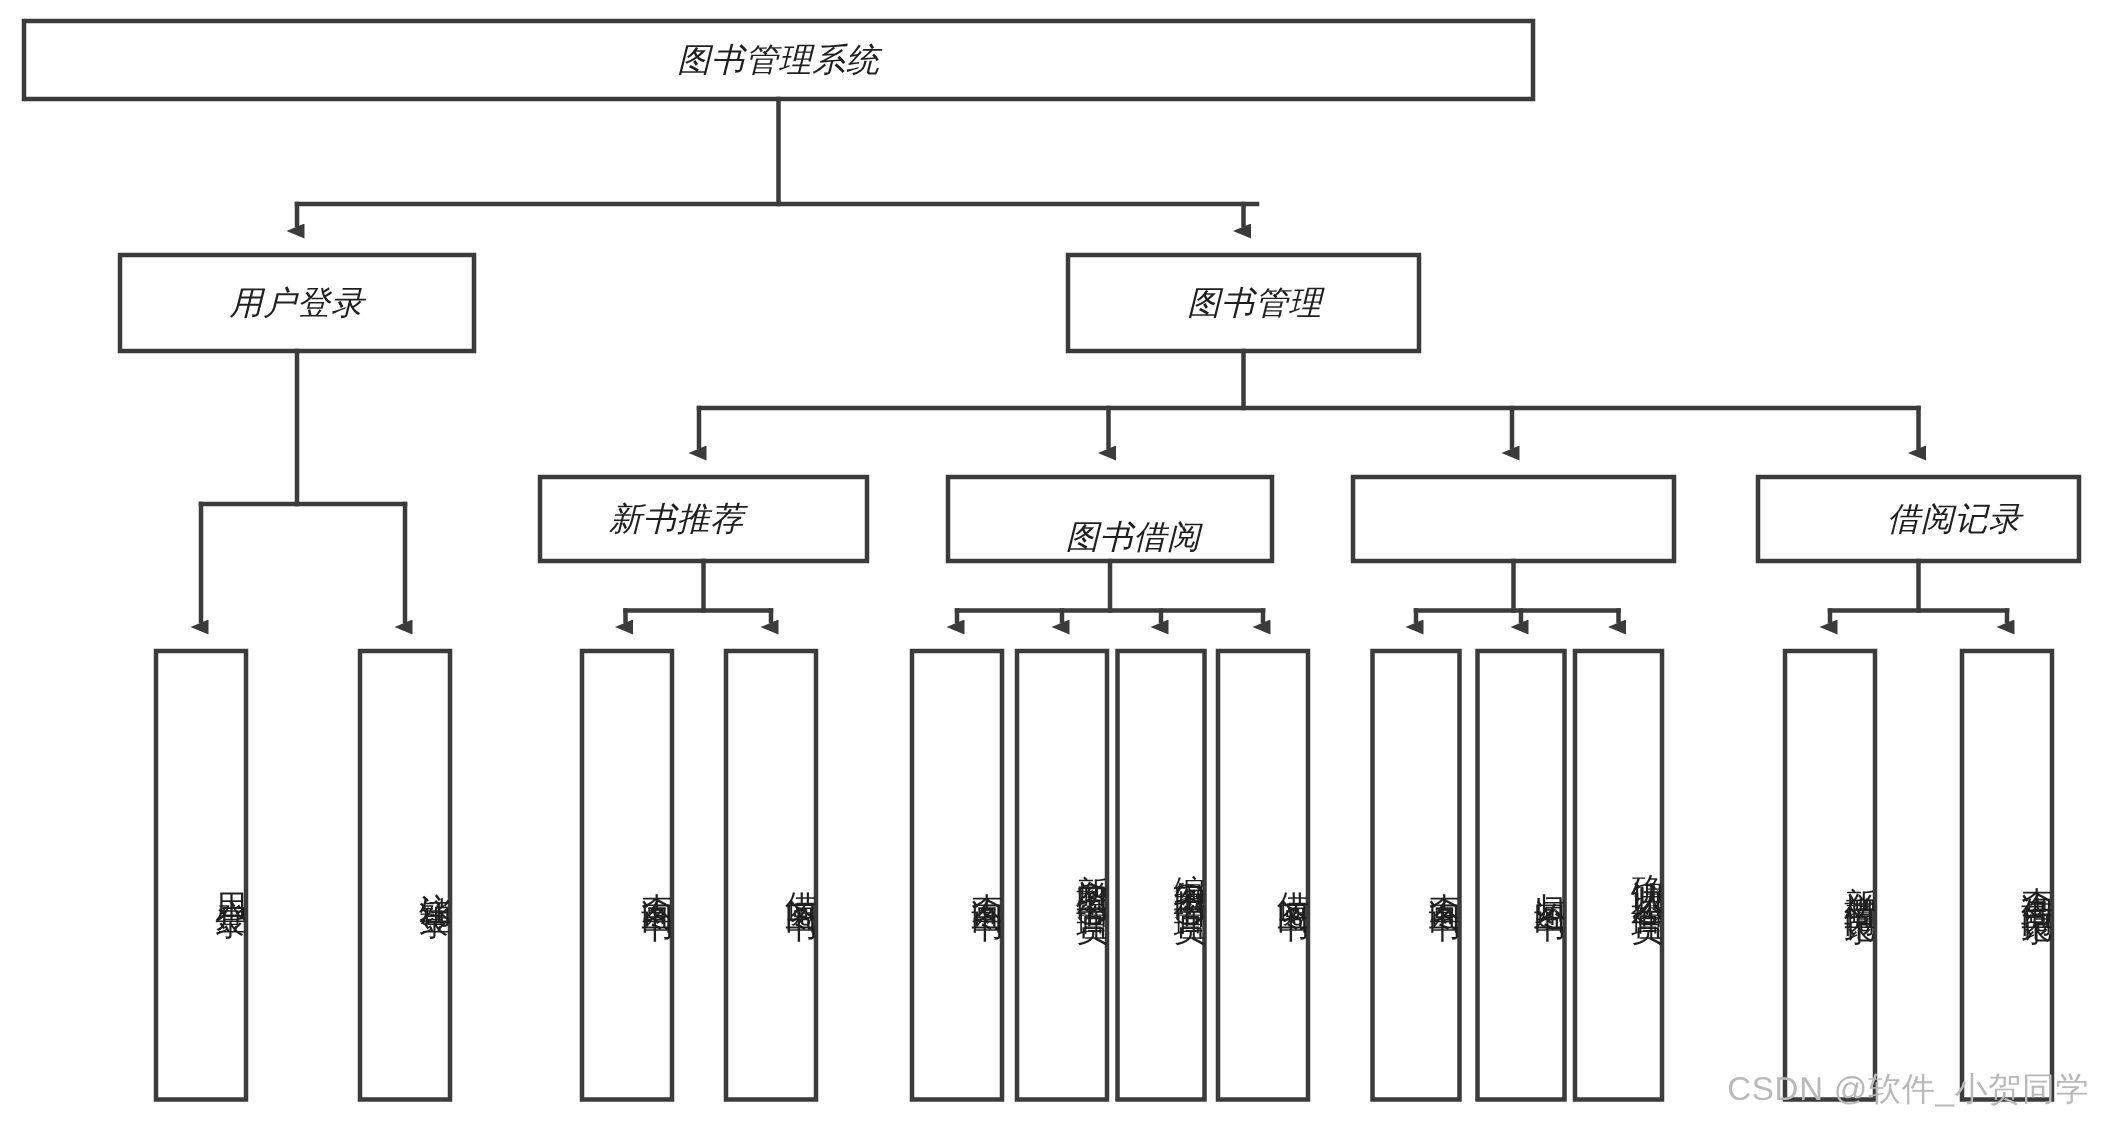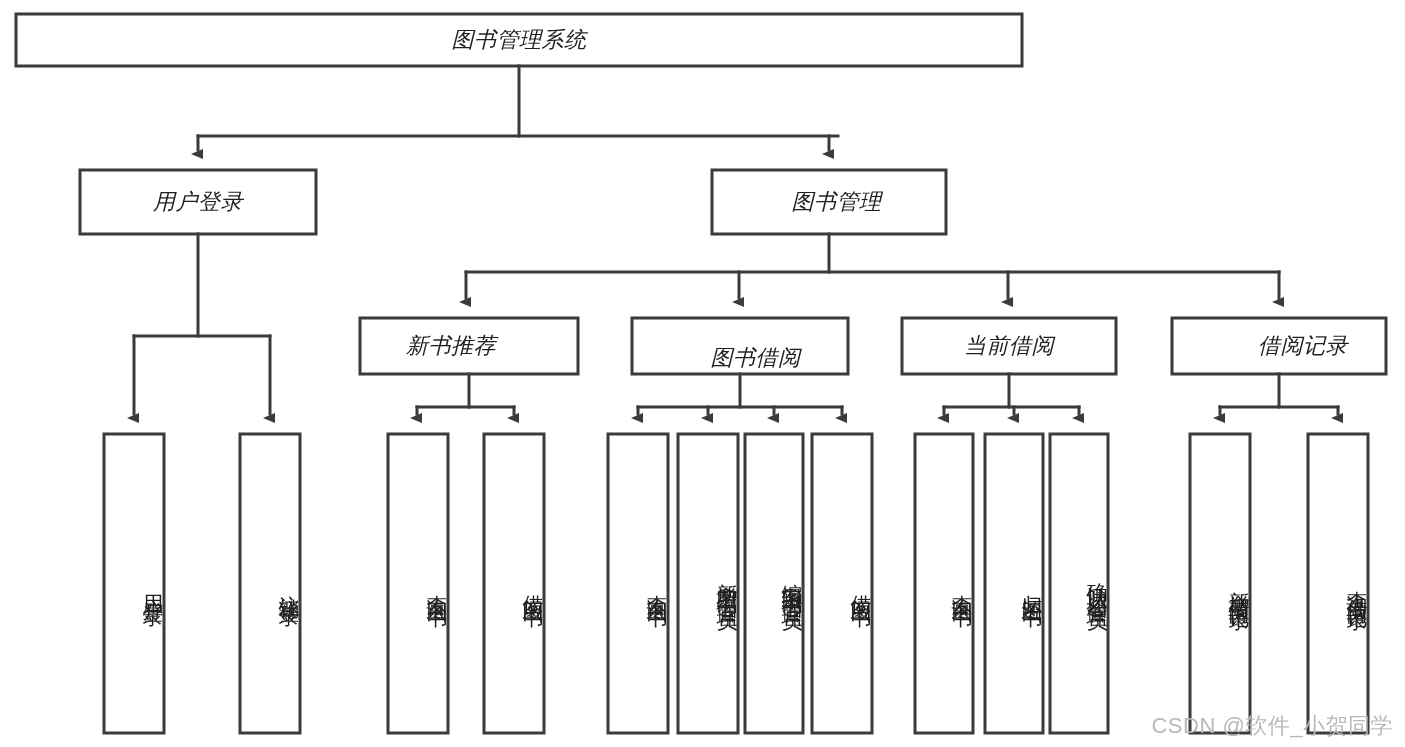--- a/index.html
+++ b/index.html
@@ -174,21 +174,20 @@
     </g>
   </svg>
 
   <div class="node-label horizontal" style="left:16px; top:14px; width:1006px; height:52px;">图书管理系统</div>
 
   <div class="node-label horizontal" style="left:80px; top:170px; width:236px; height:64px;">用户登录</div>
   <div class="node-label horizontal" style="left:712px; top:170px; width:234px; height:64px;padding-left:15px;">图书管理</div>
 
   <div class="node-label horizontal" style="left:360px; top:318px; width:182px; height:56px;">新书推荐</div>
   <div class="node-label horizontal" style="left:632px; top:318px; width:247px; height:56px;margin-top:12px;">图书借阅</div>
-  <div class="node-label horizontal" style="left:902px; top:318px; width:214px; height:56px;">当前借阅</div>
   <div class="node-label horizontal" style="left:1172px; top:318px; width:214px; height:56px;padding-left:48px;">借阅记录</div>
 
   <div class="node-label vertical" style="left:104px; top:434px; width:60px; height:299px;">用户登录</div>
   <div class="node-label vertical" style="left:240px; top:434px; width:60px; height:299px;">注销登录</div>
   <div class="node-label vertical" style="left:388px; top:434px; width:60px; height:299px;">查询图书</div>
   <div class="node-label vertical" style="left:484px; top:434px; width:60px; height:299px;">借阅图书</div>
   <div class="node-label vertical" style="left:608px; top:434px; width:60px; height:299px;">查询图书</div>
   <div class="node-label vertical" style="left:678px; top:434px; width:60px; height:299px; padding-top:0px;">新增图书（管理员）</div>
   <div class="node-label vertical" style="left:745px; top:434px; width:58px; height:299px; padding-top:0px;">编辑图书（管理员）</div>
   <div class="node-label vertical" style="left:812px; top:434px; width:60px; height:299px;">借阅图书</div>

